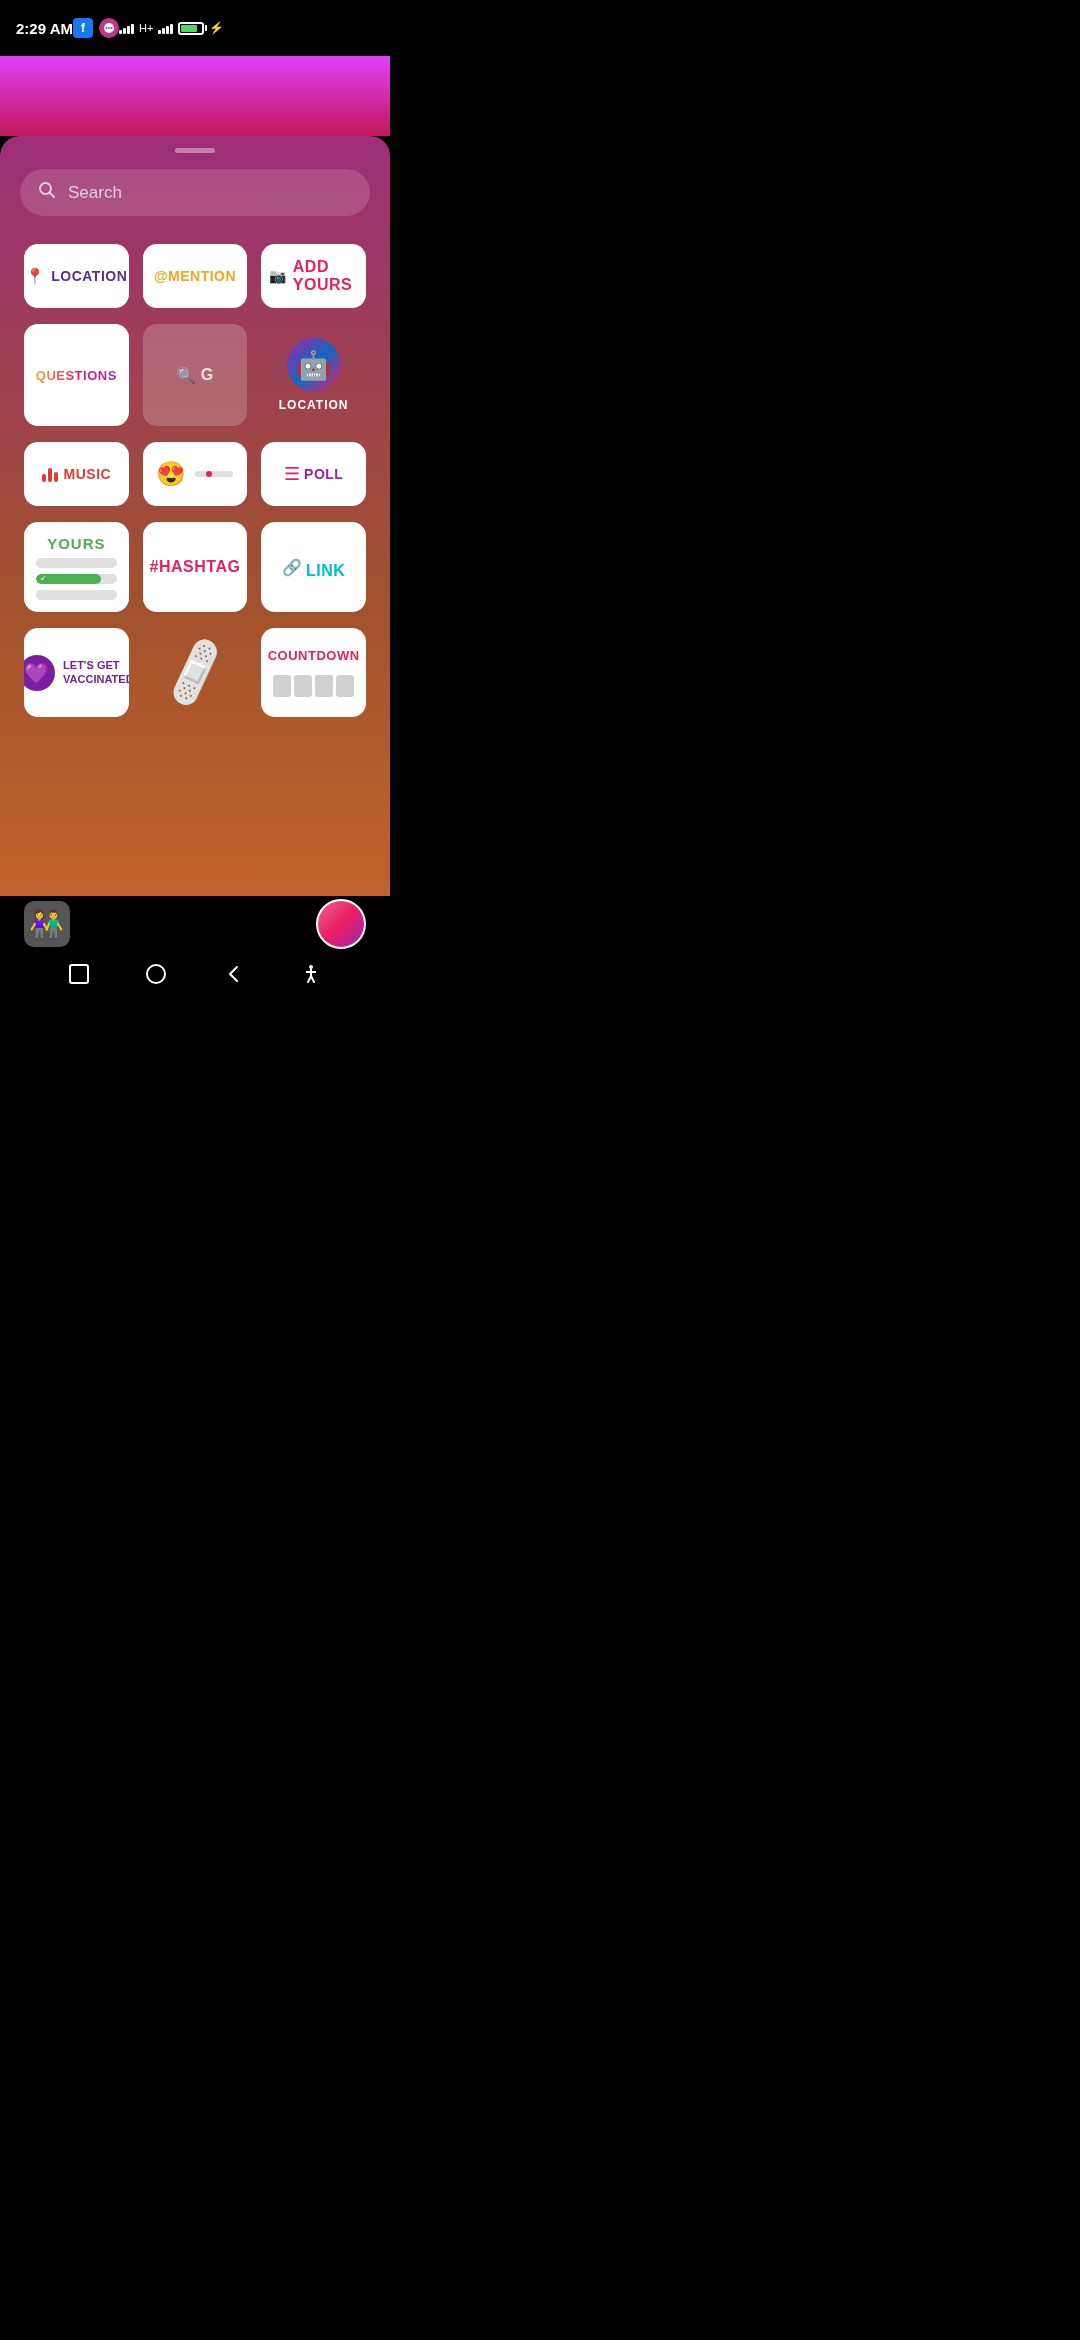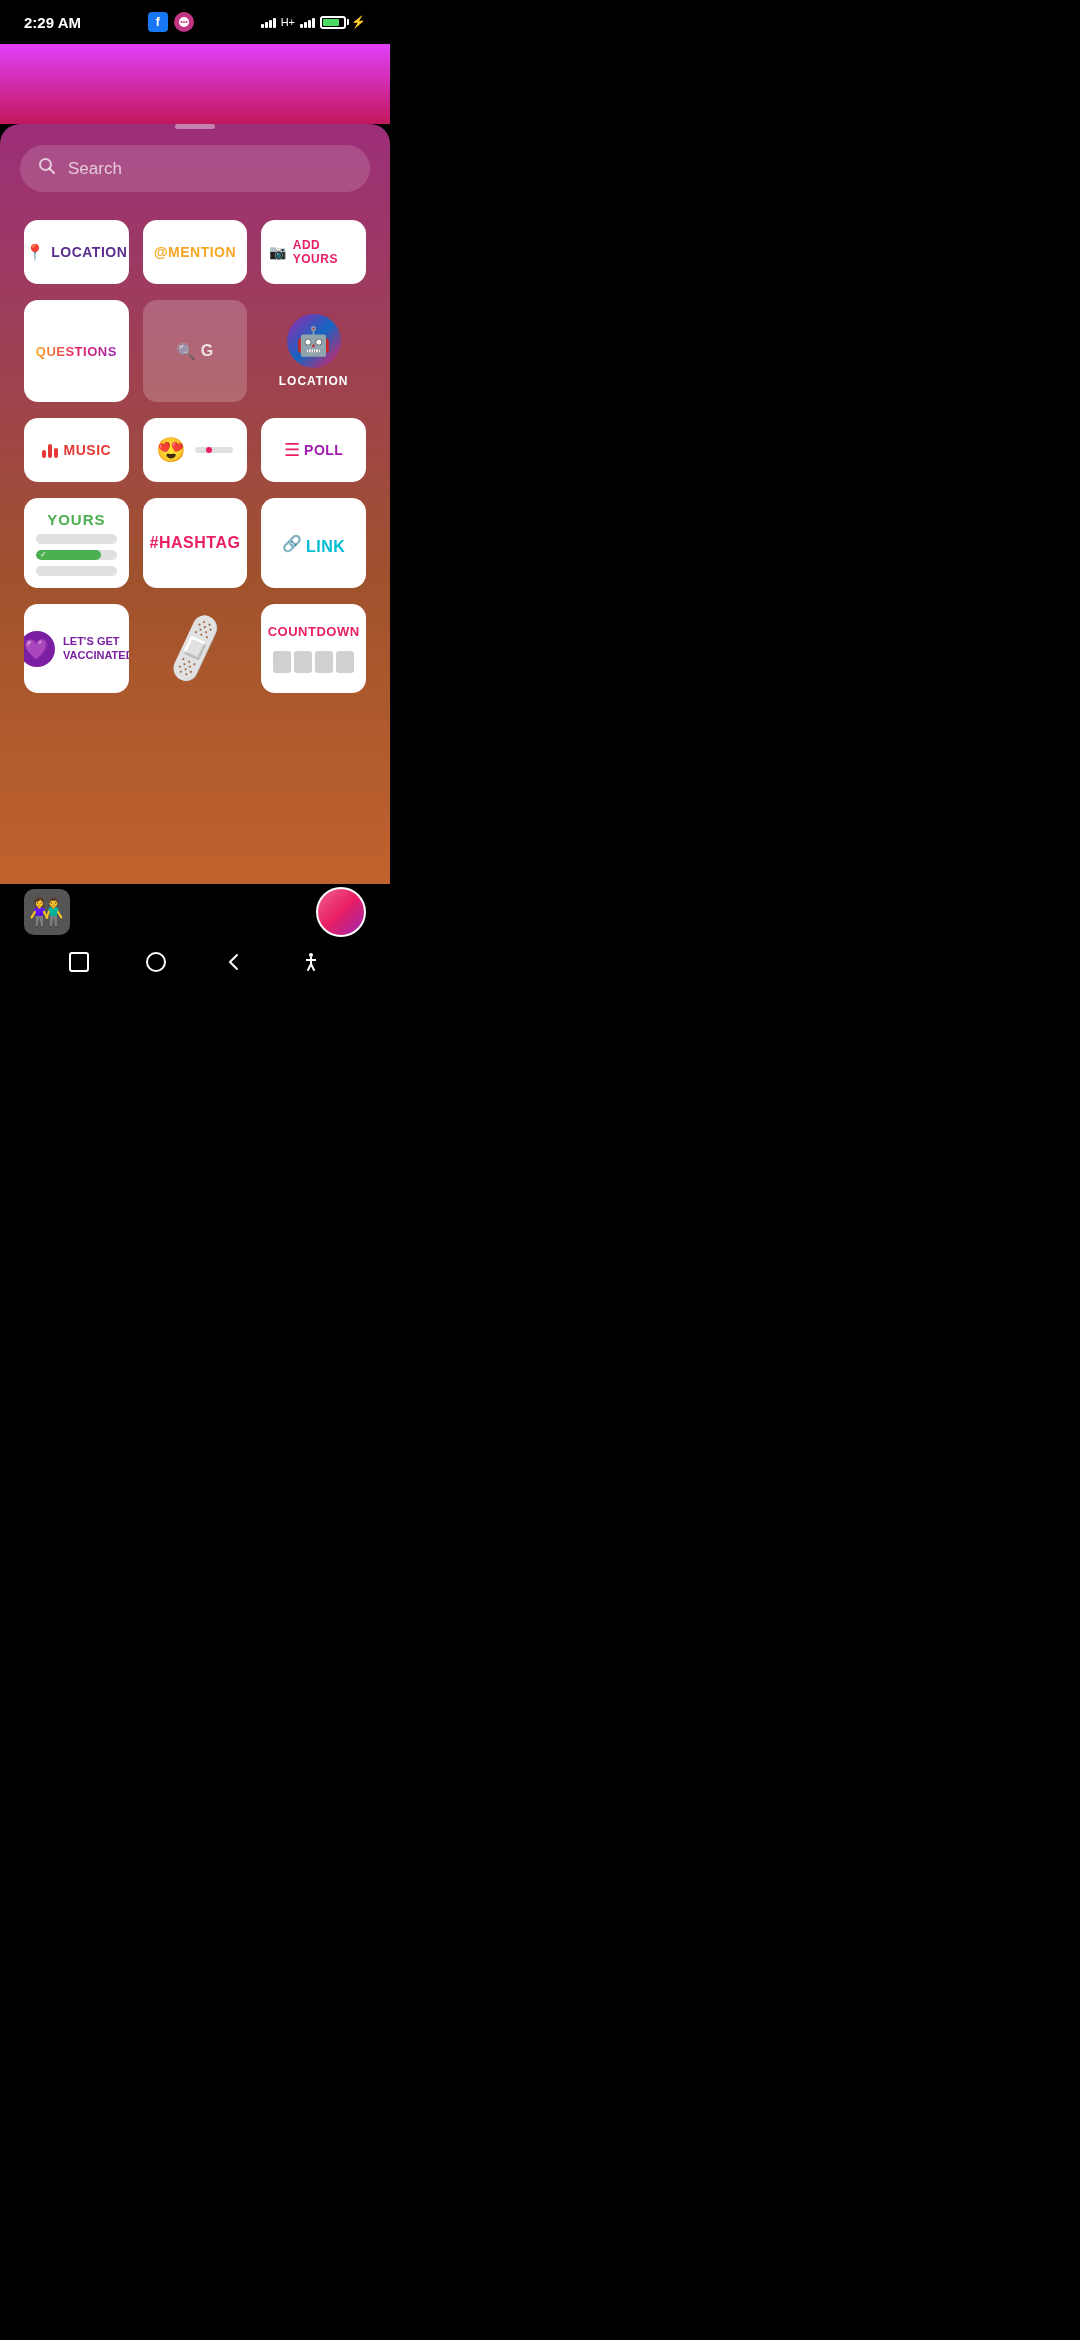--- a/index.html
+++ b/index.html
@@ -10,25 +10,24 @@
       min-height: 844px;
       background: #000;
       font-family: -apple-system, BlinkMacSystemFont, 'Segoe UI', sans-serif;
       overflow-x: hidden;
       position: relative;
     }
 
     
     .status-bar {
       background: #000;
-      height: 44px;
-      display: flex;
-      align-items: center;
-      justify-content: space-between;
-      padding: 0 24px;
+      height: 56px;
+      display: flex;
+      align-items: center;
+      padding: 0 16px;
       position: relative;
       z-index: 10;
     }
 
     .status-time {
       color: #fff;
       font-size: 15px;
       font-weight: 600;
     }
 
@@ -115,21 +114,21 @@
     
     .gradient-top {
       height: 80px;
       background: linear-gradient(180deg, #e040fb 0%, #c2185b 100%);
     }
 
     
     .bottom-sheet {
       background: linear-gradient(180deg, #9c2e7a 0%, #a0522d 60%, #c0622d 100%);
       border-radius: 20px 20px 0 0;
-      padding: 0 20px 20px;
+      padding: 12px 20px 20px;
       min-height: 760px;
     }
 
     .sheet-handle {
       width: 40px;
       height: 5px;
       background: rgba(255,255,255,0.4);
       border-radius: 3px;
       margin: 0 auto 16px;
     }
@@ -193,21 +192,21 @@
     }
 
     
     .location-label { color: #5b2d8e; }
     .location-icon { color: #5b2d8e; }
 
     
     .mention-label { color: #f5a623; }
 
     
-    .addyours-label { color: #e91e63; font-size: 12px; }
+    .addyours-label { color: #e91e63; font-size: 16px; }
     .addyours-icon { color: #e91e63; font-size: 14px; }
 
     
     .questions-label {
       background: linear-gradient(90deg, #f5a623, #e91e63, #9c27b0);
       -webkit-background-clip: text;
       -webkit-text-fill-color: transparent;
       background-clip: text;
       font-size: 13px;
     }

